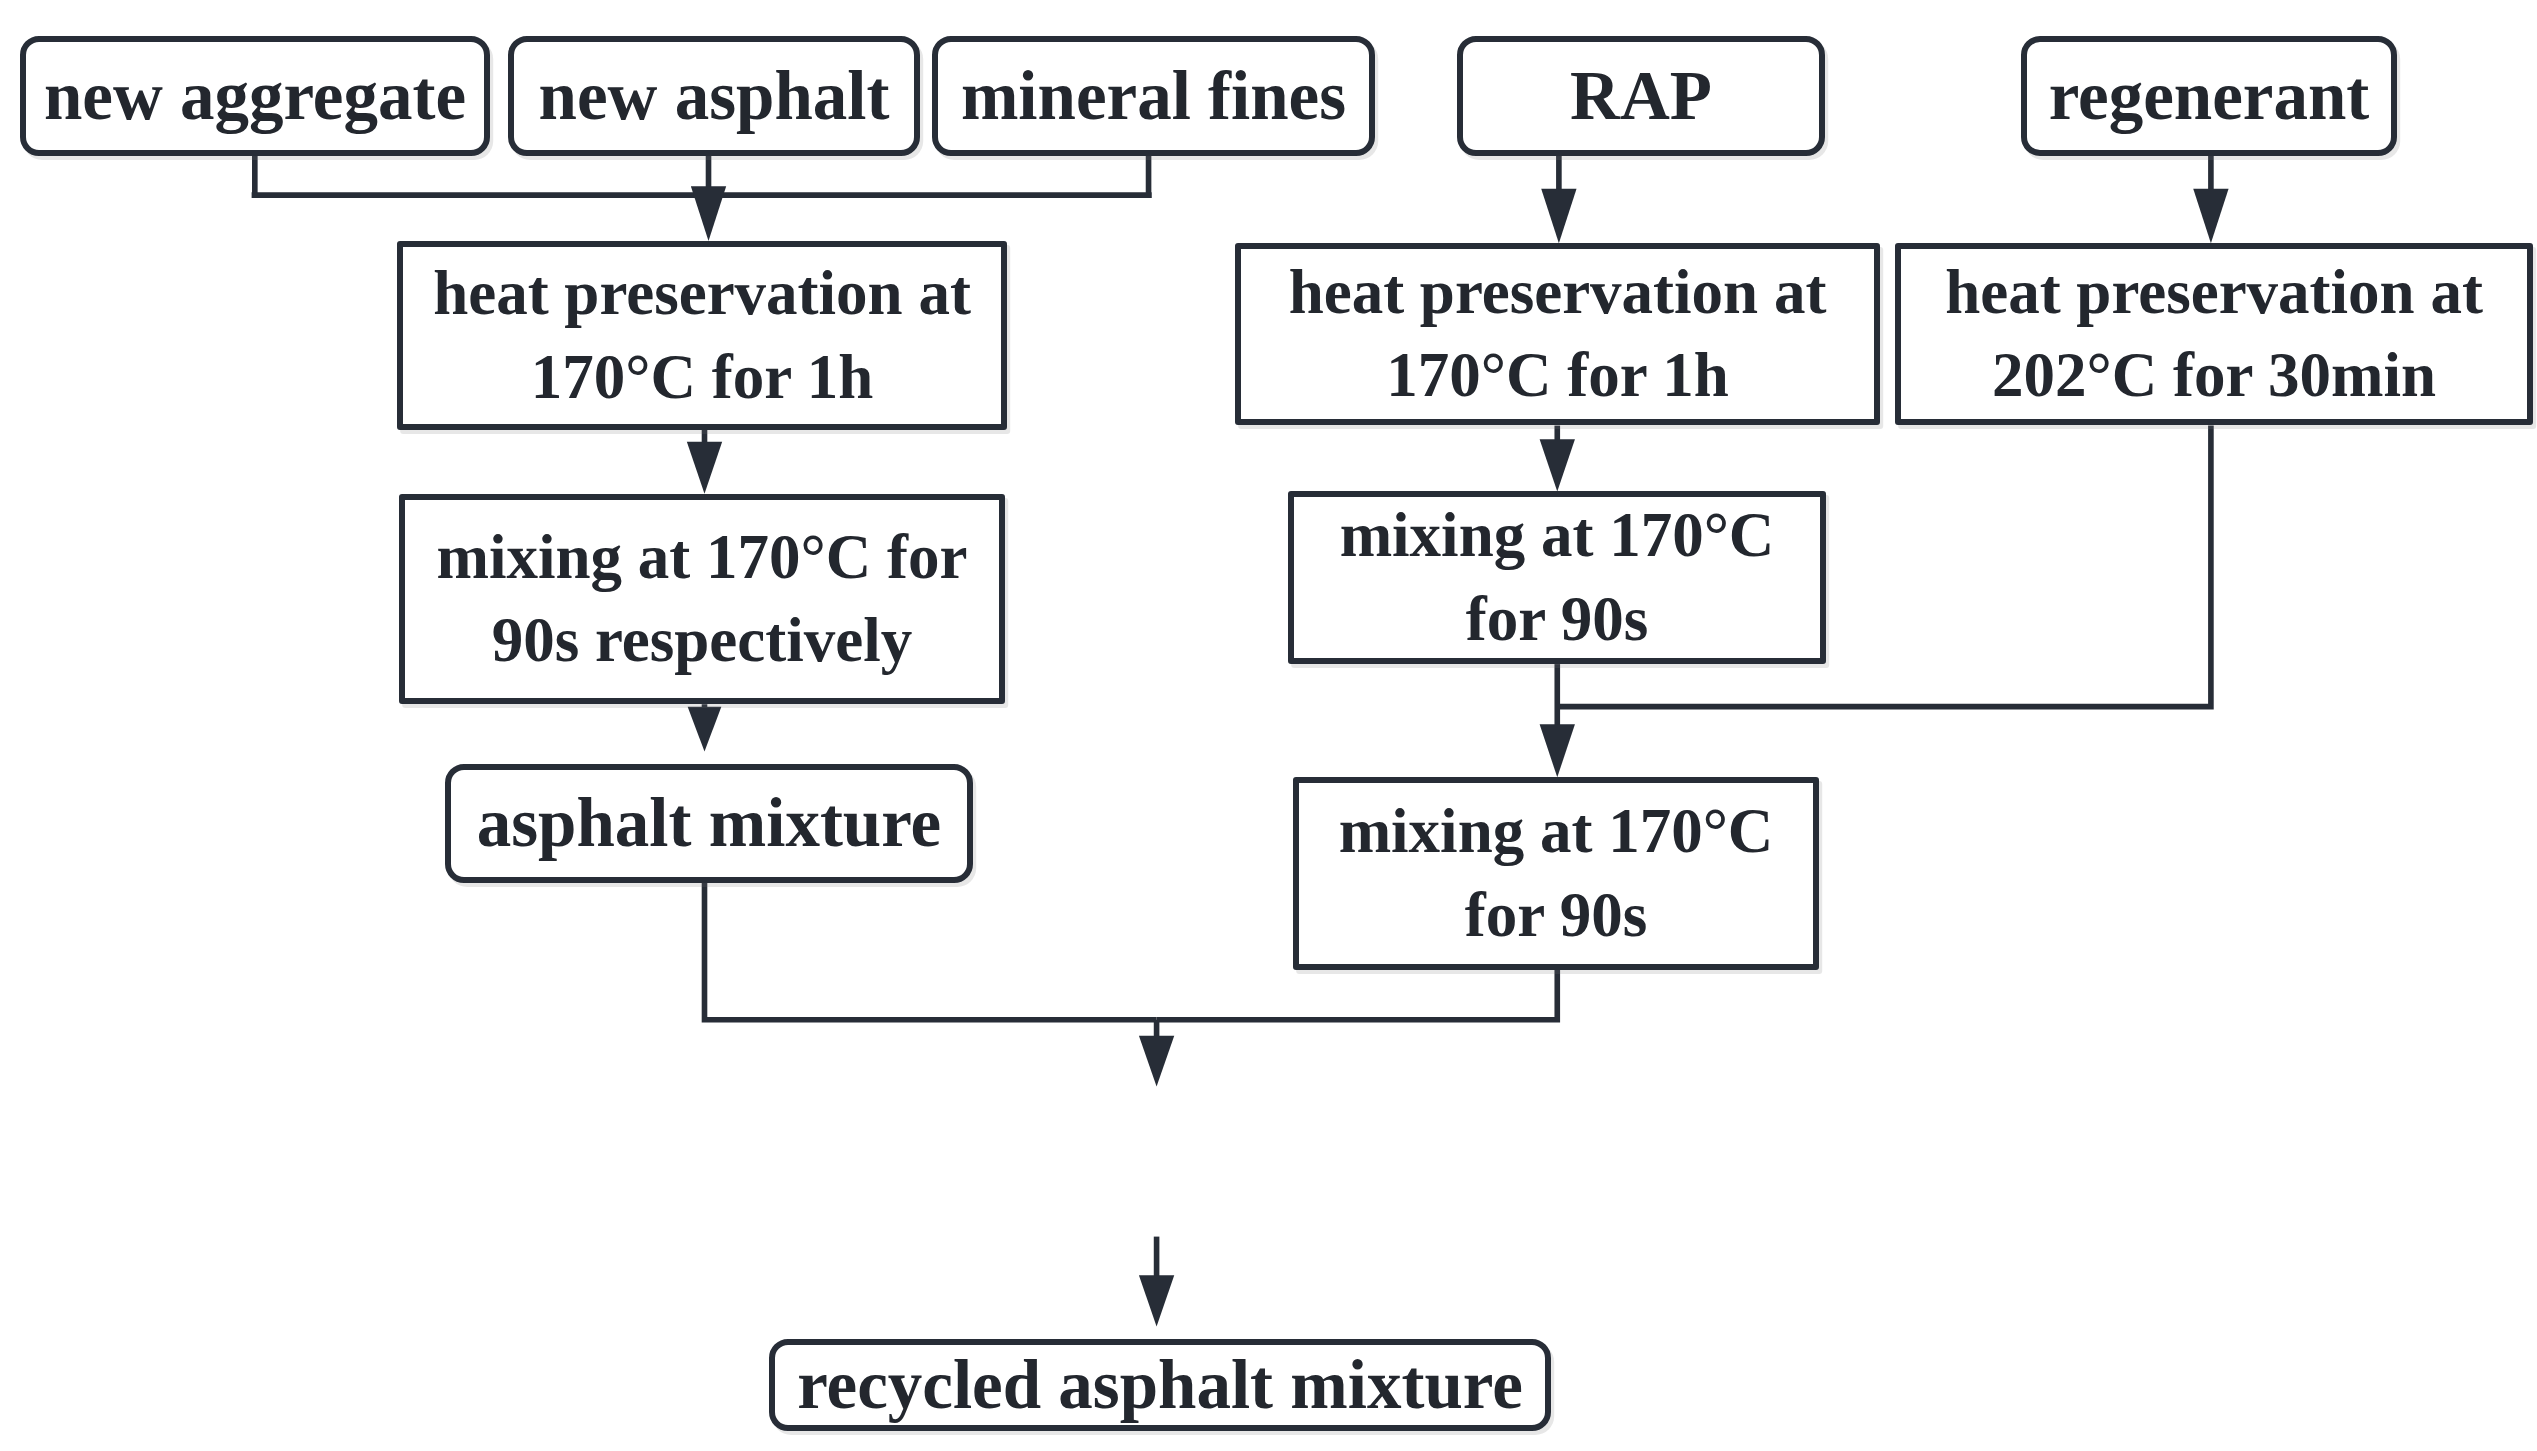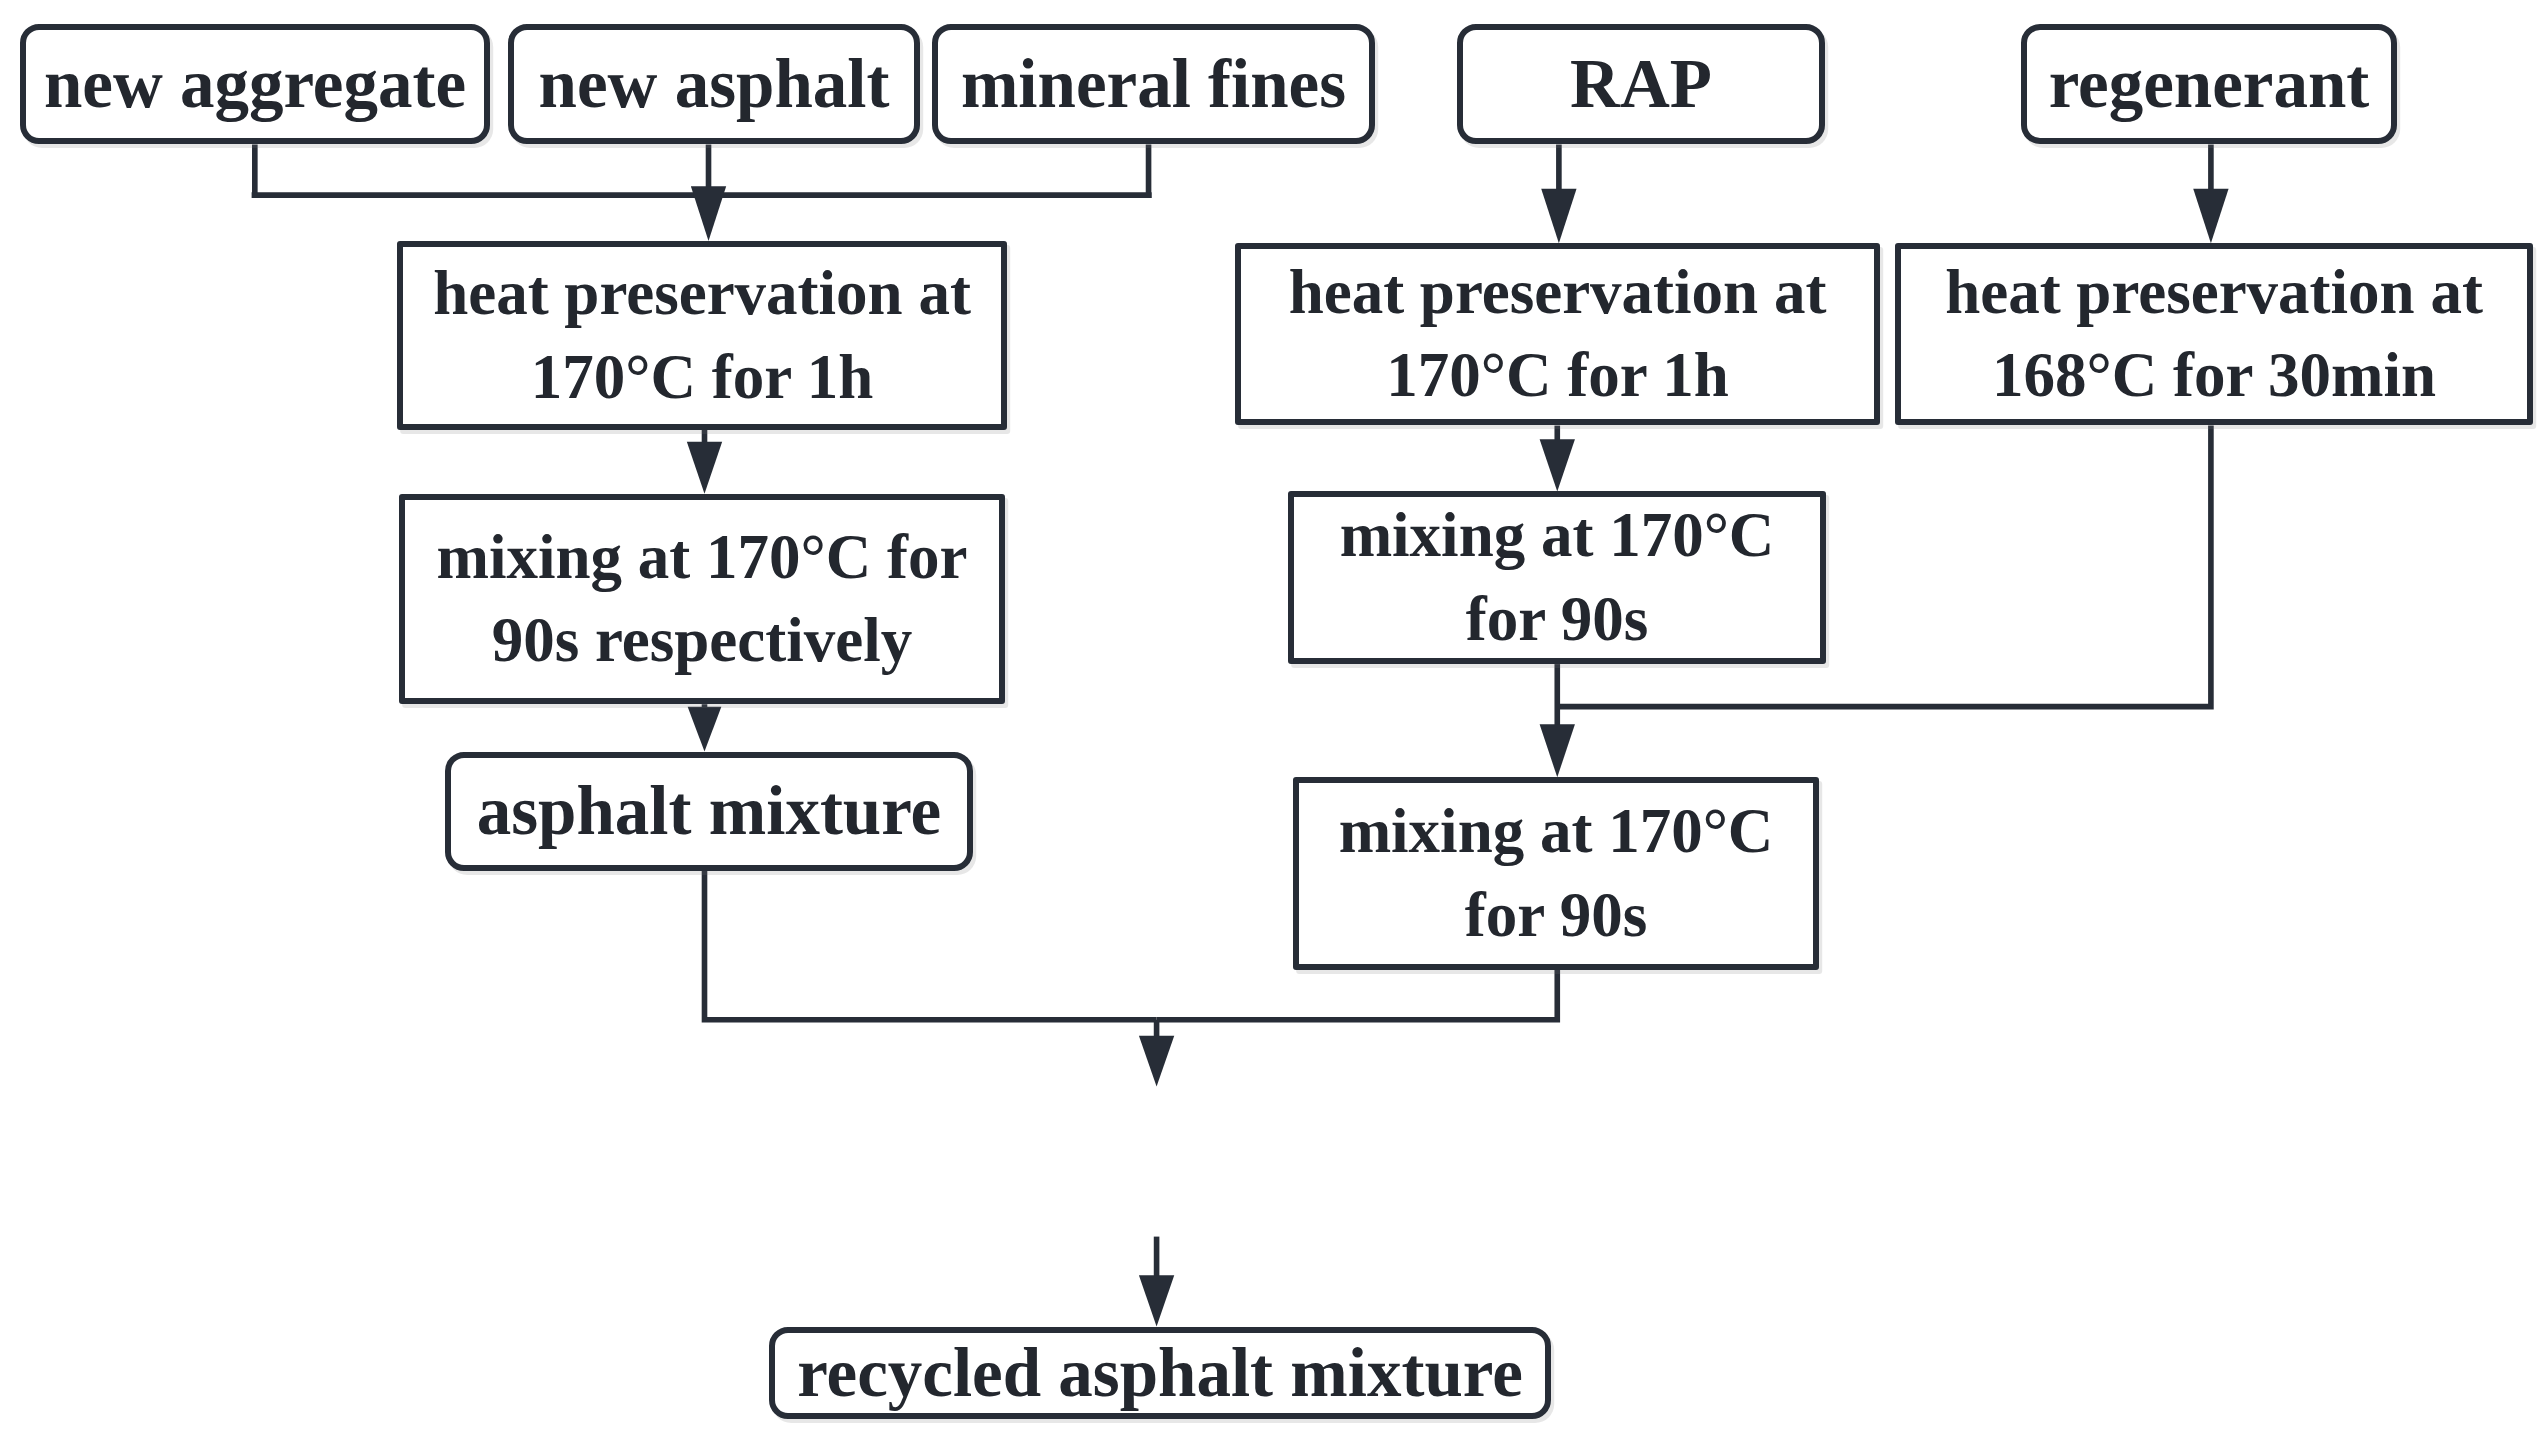--- a/index.html
+++ b/index.html
@@ -40,20 +40,21 @@
     display:flex;
     flex-direction:column;
     align-items:center;
     justify-content:center;
     text-align:center;
     box-shadow:3.2px 4px 0 rgba(120,120,120,0.18);
   }
   .terminal{
     border-radius:19px;
     font-size:69px;
+    margin-top:12px;
   }
   .process{
     border-radius:3px;
     font-size:63px;
     line-height:1.32;
   }
   .ln{display:block;white-space:nowrap;}
 </style>
 </head>
 <body>
@@ -149,21 +150,21 @@
     <span class="ln">170°C for 1h</span>
   </div>
 
   <div class="node process" style="left:1235px;top:243px;width:645px;height:182px">
     <span class="ln">heat preservation at</span>
     <span class="ln">170°C for 1h</span>
   </div>
 
   <div class="node process" style="left:1895px;top:243px;width:638px;height:182px">
     <span class="ln">heat preservation at</span>
-    <span class="ln">168°C for 30min</span>
+    <span class="ln">202°C for 30min</span>
   </div>
 
   <div class="node process" style="left:399px;top:494px;width:606px;height:210px">
     <span class="ln">mixing at 170°C for</span>
     <span class="ln">90s respectively</span>
   </div>
 
   <div class="node process" style="left:1288px;top:491px;width:538px;height:173px">
     <span class="ln">mixing at 170°C</span>
     <span class="ln">for 90s</span>

